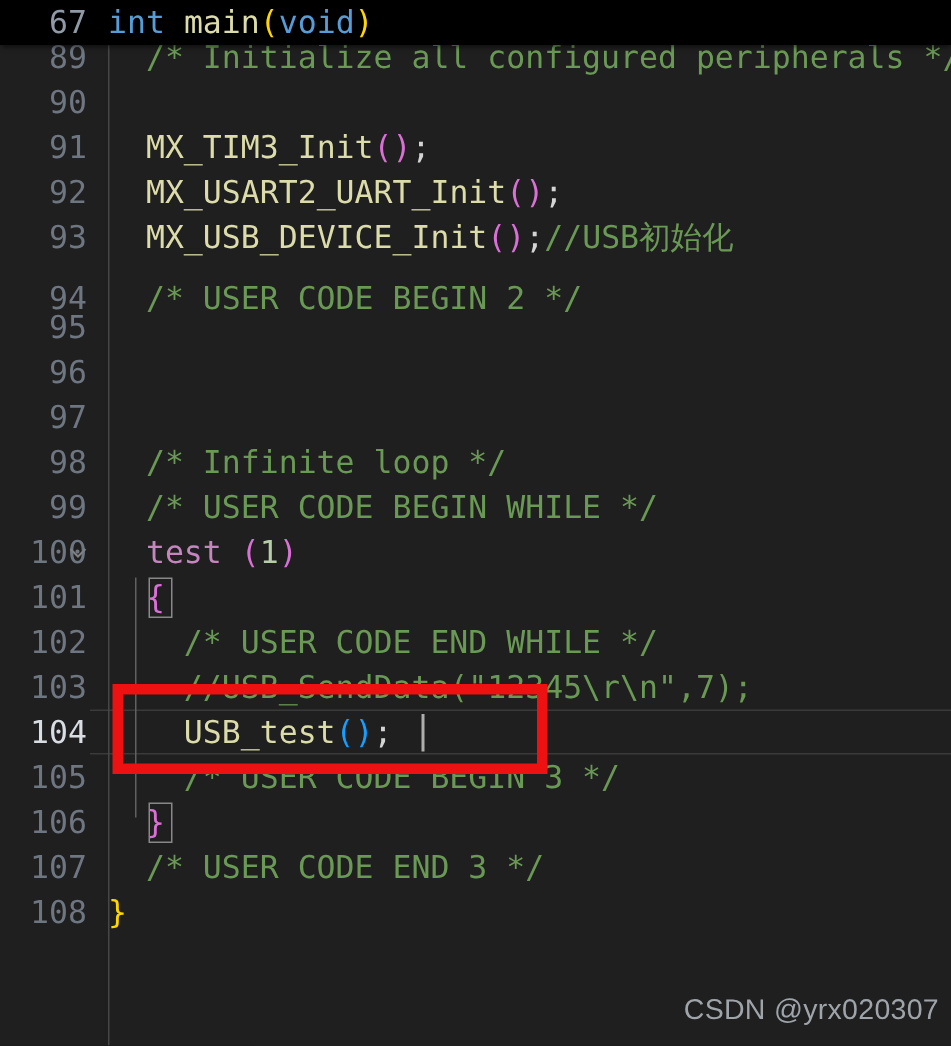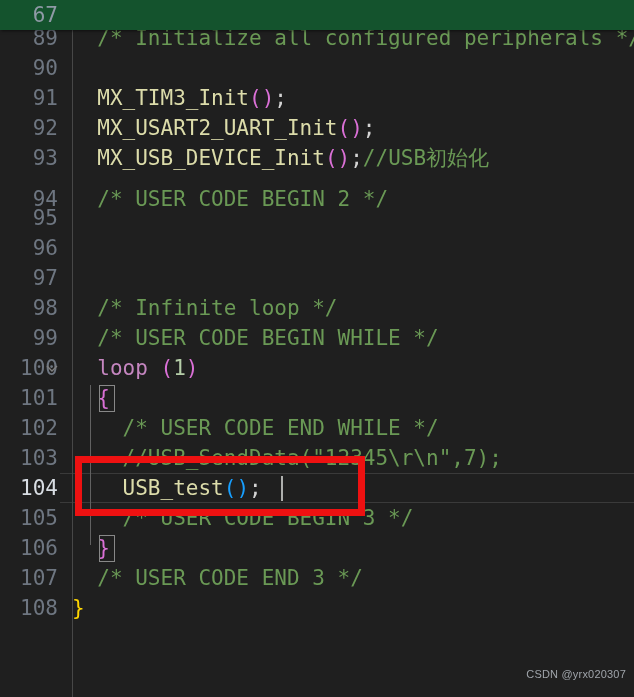--- a/index.html
+++ b/index.html
@@ -17,21 +17,21 @@
     font-size: 21px;
     line-height: 30px;
     -webkit-font-smoothing: antialiased;
   }
 
   
   .sticky-header {
     position: absolute;
     top: 0; left: 0; right: 0;
     height: 30px;
-    background: #14532d;
+    background: #000000;
     z-index: 40;
     box-shadow: 0 2px 3px -1px rgba(0,0,0,0.55);
   }
   .sticky-header .ln {
     position: absolute;
     left: 0; top: 0;
     width: 58px;
     height: 30px;
     line-height: 30px;
     text-align: right;
@@ -142,21 +142,21 @@
     pointer-events: none;
   }
 
   
   .watermark {
     position: absolute;
     right: 8px;
     bottom: 8px;
     color: #9fa4aa;
     font-family: "Liberation Sans", sans-serif;
-    font-size: 11px;
+    font-size: 19px;
     z-index: 35;
     letter-spacing: 0.2px;
   }
 
   
   .t-key      { color: #569cd6; }
   .t-ctrl     { color: #c586c0; }
   .t-fn       { color: #dcdcaa; }
   .t-plain    { color: #d4d4d4; }
   .t-comment  { color: #6a9955; }
@@ -210,21 +210,21 @@
       <div class="row" style="position: absolute; left: 0px; right: 0px; top: 293px;">
         <div class="ln">98</div>
         <div class="code"><span class="t-comment">  /* Infinite loop */</span></div>
       </div>
       <div class="row" style="position: absolute; left: 0px; right: 0px; top: 323px;">
         <div class="ln">99</div>
         <div class="code"><span class="t-comment">  /* USER CODE BEGIN WHILE */</span></div>
       </div>
       <div class="row" style="position: absolute; left: 0px; right: 0px; top: 353px;">
         <div class="ln">100</div>
-        <div class="code"><span class="t-plain">  </span><span class="t-ctrl">loop</span><span class="t-plain"> </span><span class="t-p-pink">(</span><span class="t-num">1</span><span class="t-p-pink">)</span></div>
+        <div class="code"><span class="t-plain">  </span><span class="t-ctrl">test</span><span class="t-plain"> </span><span class="t-p-pink">(</span><span class="t-num">1</span><span class="t-p-pink">)</span></div>
       </div>
       <div class="row" style="position: absolute; left: 0px; right: 0px; top: 383px;">
         <div class="ln">101</div>
         <div class="code"><span class="t-plain">  </span><span class="t-p-pink">{</span></div>
       </div>
       <div class="row" style="position: absolute; left: 0px; right: 0px; top: 413px;">
         <div class="ln">102</div>
         <div class="code"><span class="t-comment">    /* USER CODE END WHILE */</span></div>
       </div>
       <div class="row" style="position: absolute; left: 0px; right: 0px; top: 443px;">
@@ -264,19 +264,20 @@
     </svg>
   </div>
 
   <div class="bracket-box" id="bracket-open" style="left: 99px; top: 385px; width: 16px; height: 27px;"></div>
   <div class="bracket-box" id="bracket-close" style="left: 99px; top: 535px; width: 16px; height: 27px;"></div>
 
   <div class="caret" id="text-caret" style="left: 281px; top: 476px; height: 25px;"></div>
 
   <div class="sticky-header">
     <div class="ln">67</div>
+    <div class="code" id="sticky-code"><span class="t-key">int</span><span class="t-plain"> </span><span class="t-fn">main</span><span class="t-p-yellow">(</span><span class="t-key">void</span><span class="t-p-yellow">)</span></div>
   </div>
 
   <div class="annot-rect" id="annot-rect" style="left: 75px; top: 456px; width: 290px; height: 60px;"></div>
 
   <div class="watermark">CSDN @yrx020307</div>
 
 </div>
 
 </body></html>

